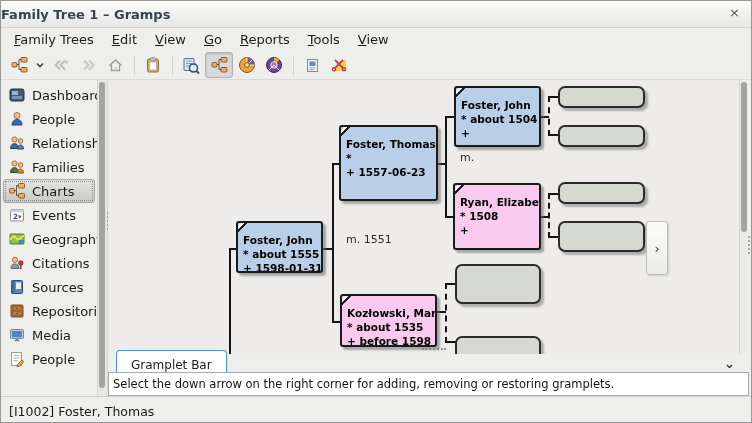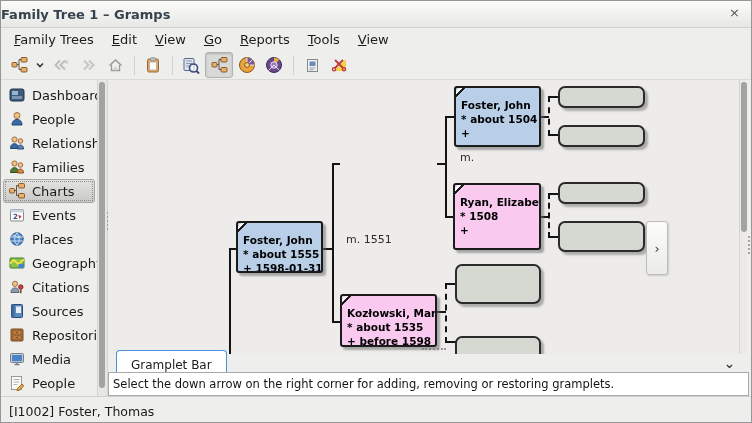--- a/index.html
+++ b/index.html
@@ -223,28 +223,20 @@
         <span>Charts</span>
       </div>
       <div class="sitem">
         <svg width="16" height="16" viewBox="0 0 16 16">
             <rect x="1.5" y="2.5" width="13" height="11.5" rx="1" fill="#fdfdfb" stroke="#8a8a88"></rect>
             <rect x="1.5" y="2.5" width="13" height="2.8" fill="#c8d4e2"></rect>
             <text x="4" y="12" font-size="7" font-weight="bold" fill="#2a4a8a">2</text>
             <path d="M9 8l3.5 1-1.8 3z" fill="#c23a3a"></path>
           </svg>
         <span>Events</span>
-      </div>
-      <div class="sitem">
-        <svg width="16" height="16" viewBox="0 0 16 16">
-            <circle cx="8" cy="8" r="6.2" fill="#4a84c8" stroke="#2a5488"></circle>
-            <path d="M2 6h12M2 10h12M8 1.8a9.5 9.5 0 0 1 0 12.4M8 1.8a9.5 9.5 0 0 0 0 12.4" stroke="#d8e4f0" fill="none" stroke-width="0.9"></path>
-            <path d="M3.5 5c1.5-1 3-1 4 .5s3 .5 4-.5" stroke="#e8eef4" fill="none"></path>
-          </svg>
-        <span>Places</span>
       </div>
       <div class="sitem">
         <svg width="16" height="16" viewBox="0 0 16 16">
             <rect x="1" y="3" width="14" height="10" rx="1" fill="#8ac24a" stroke="#4a7a2a"></rect>
             <path d="M1 8.5l4-3.5 4 4 6-4.5" stroke="#f2e24a" stroke-width="2" fill="none"></path>
             <rect x="9.5" y="9" width="5.5" height="4" fill="#4a84c8"></rect>
           </svg>
         <span>Geography</span>
       </div>
       <div class="sitem">
@@ -340,20 +332,26 @@
           <div class="ebox" style="left:347px;top:184px;width:86px;height:40px;"></div>
           <div class="ebox" style="left:347px;top:256px;width:86px;height:40px;"></div>
 
           <div class="pbox male" style="left:128px;top:141px;width:87px;height:52px;">
             <span class="fold"></span>
             <div class="pline">Foster, John</div>
             <div class="pline">* about 1555</div>
             <div class="pline">+ 1598-01-31</div>
           </div>
 
+          <div class="pbox male" style="left:231px;top:45px;width:99px;height:76px;">
+            <span class="fold"></span>
+            <div class="pline">Foster, Thomas</div>
+            <div class="pline">*</div>
+            <div class="pline">+ 1557-06-23</div>
+          </div>
 
           <div class="pbox female" style="left:232px;top:214px;width:97px;height:53px;">
             <span class="fold"></span>
             <div class="pline">Kozłowski, Margret</div>
             <div class="pline">* about 1535</div>
             <div class="pline">+ before 1598</div>
           </div>
 
           <div class="pbox male" style="left:346px;top:6px;width:87px;height:61px;">
             <span class="fold"></span>

